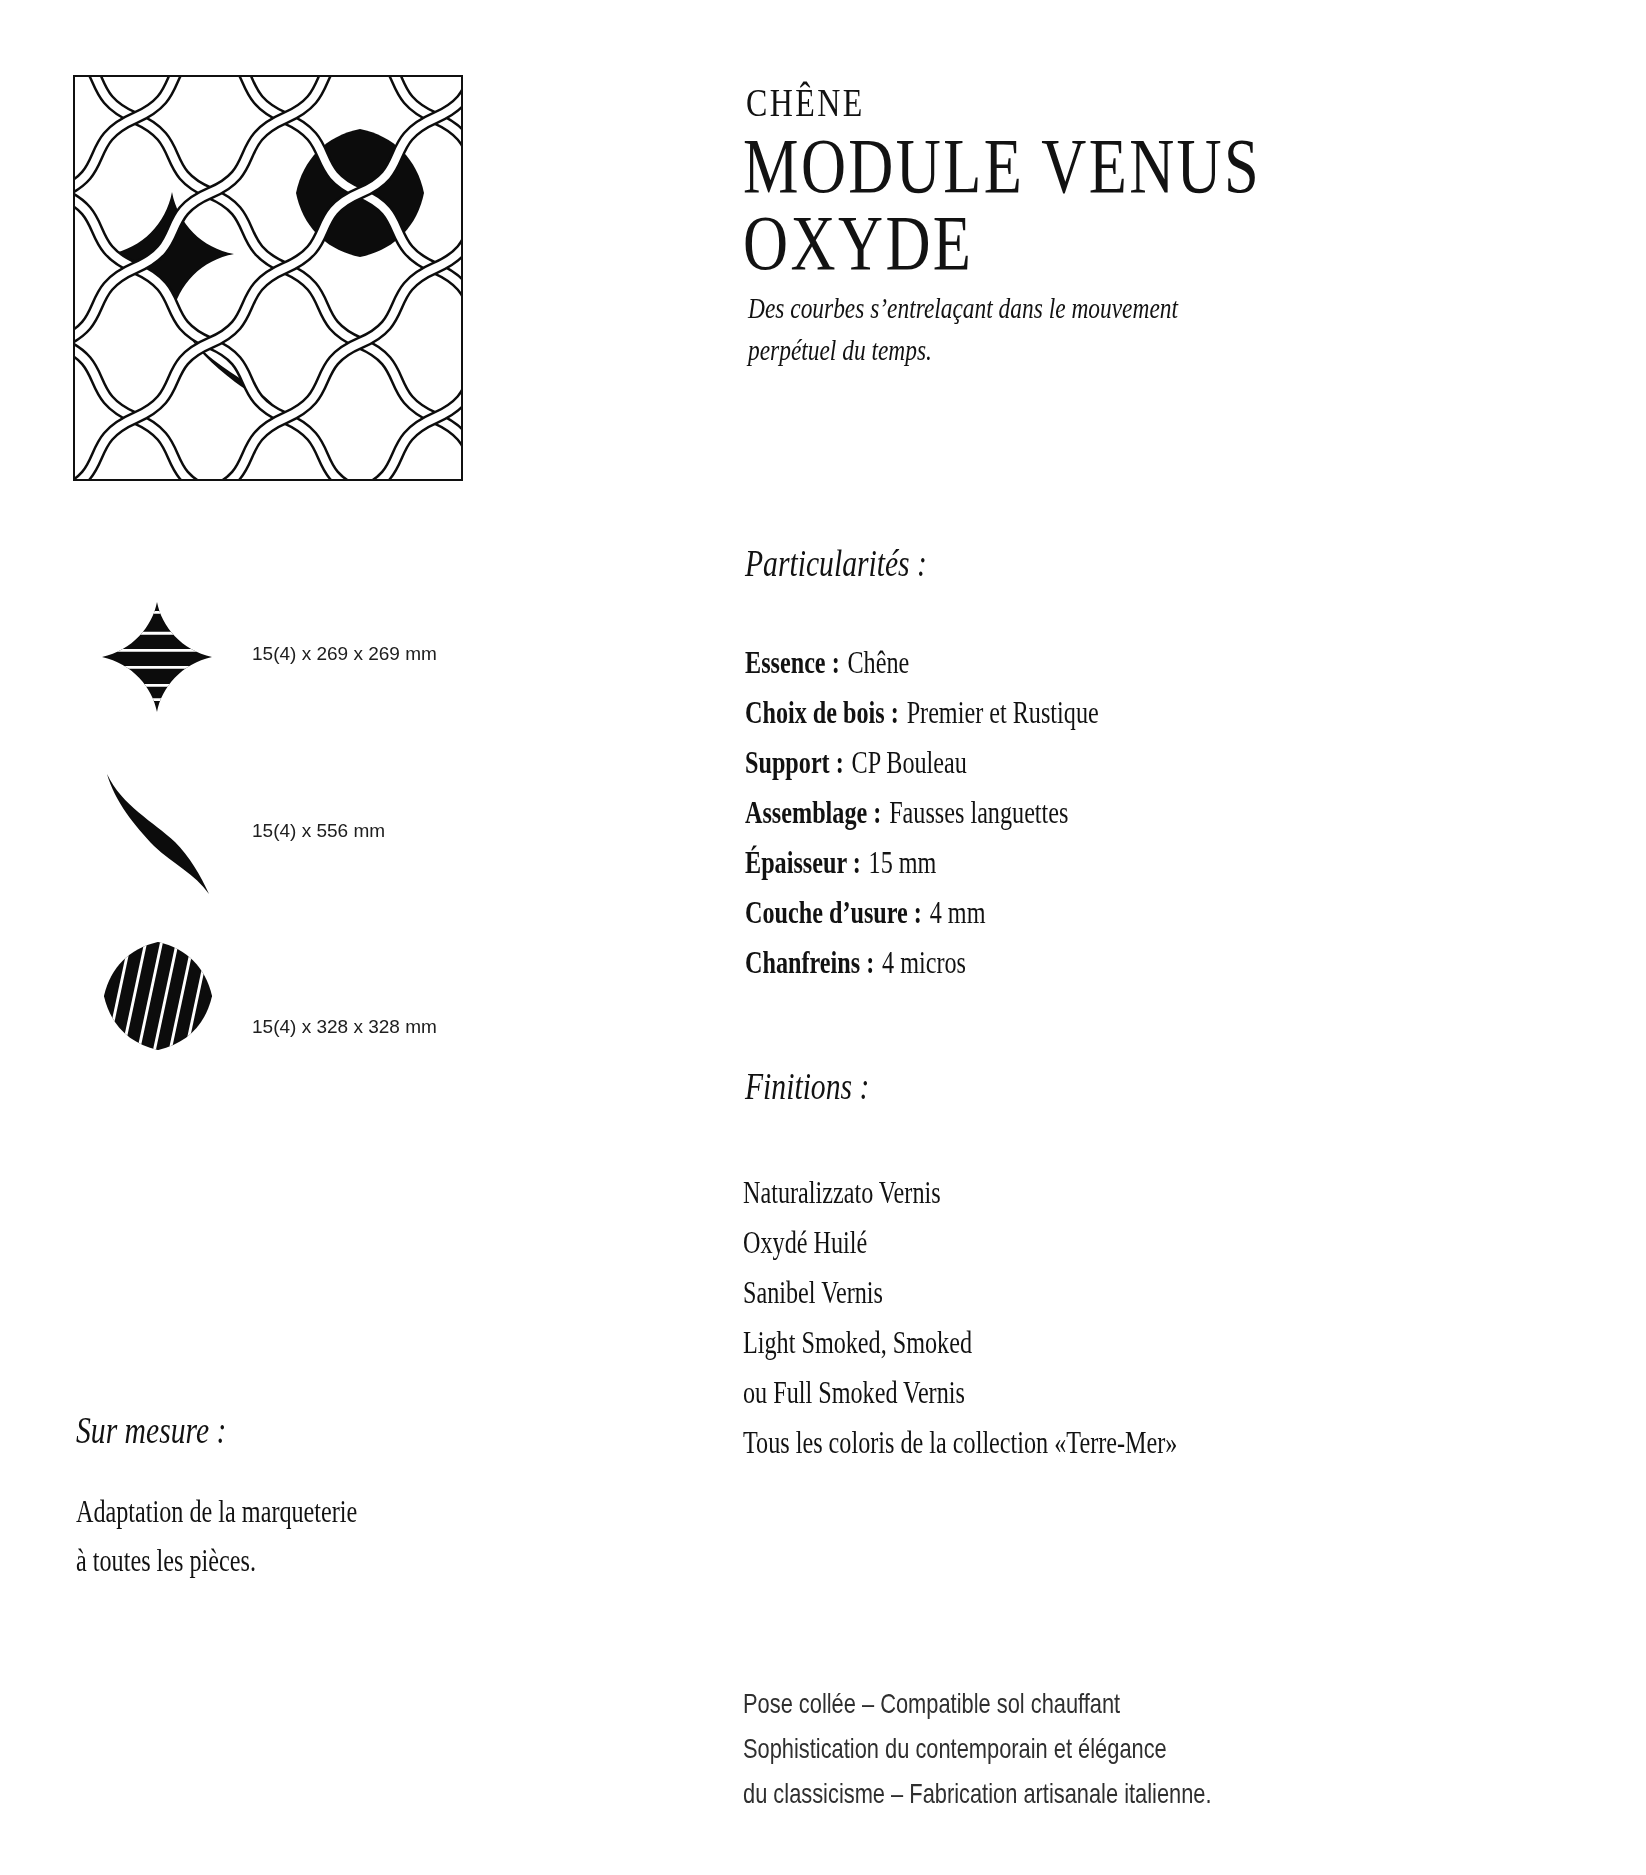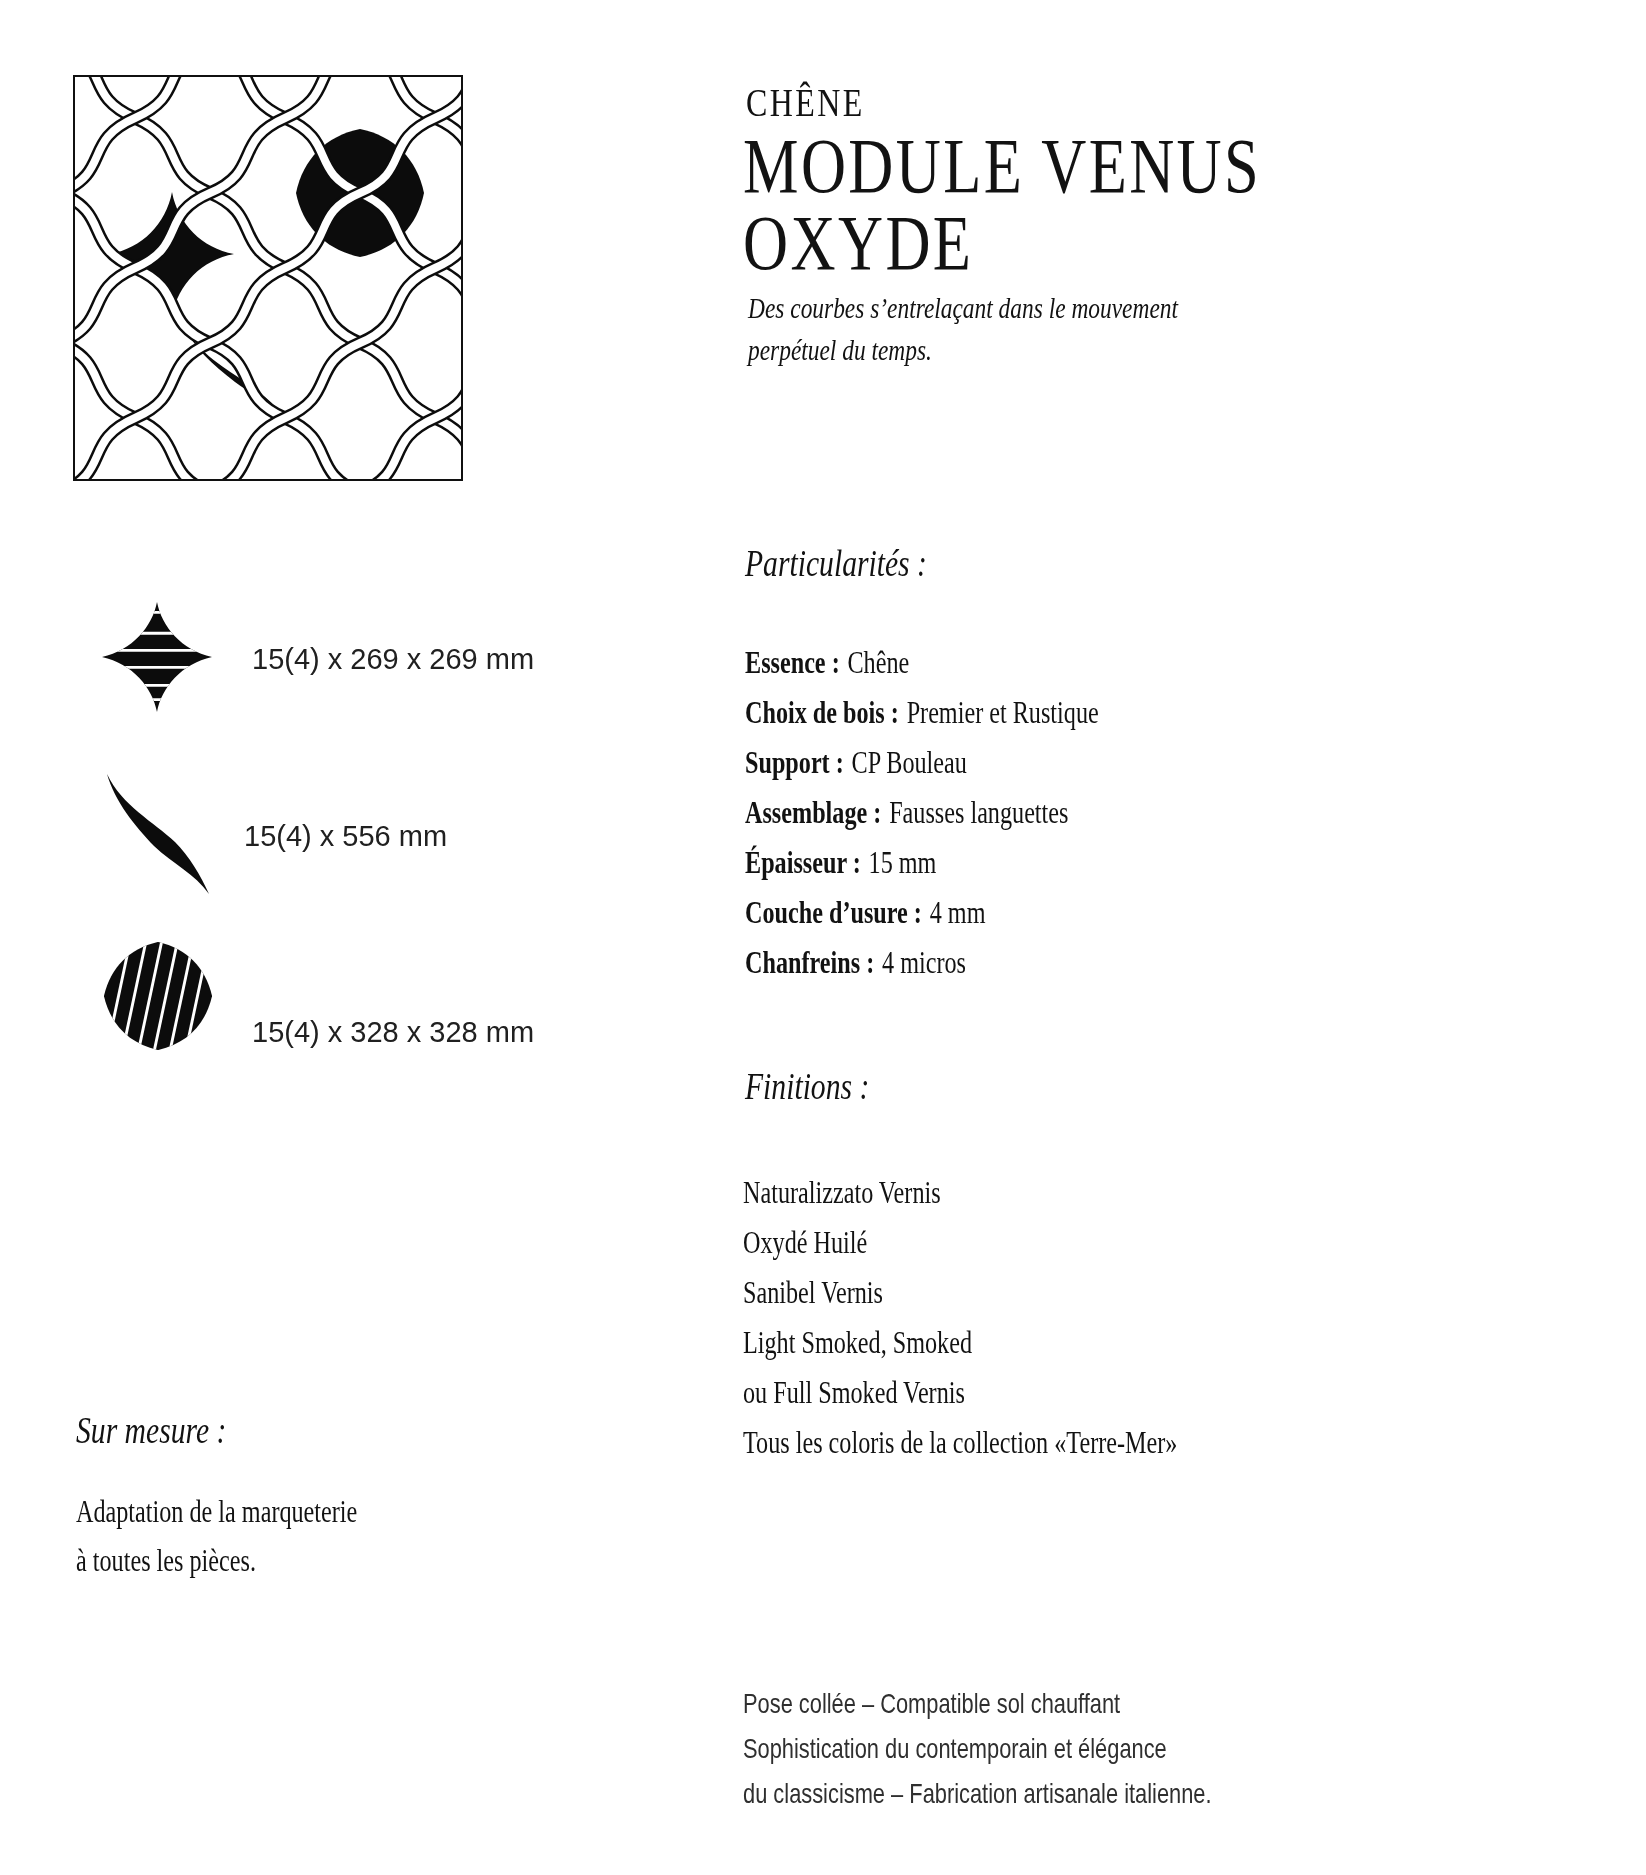--- a/index.html
+++ b/index.html
@@ -48,24 +48,24 @@
   .sur-text{left:76px;top:1487px;font-size:31px;line-height:49px;white-space:nowrap;}
 
   .footer{
     left:743px;top:1681px;
     font-family:"Liberation Sans","DejaVu Sans",sans-serif;
     font-size:28px;line-height:45px;color:#2f2f2f;white-space:nowrap;
   }
 
   .dim-label{
     font-family:"Liberation Sans","DejaVu Sans",sans-serif;
-    font-size:29px;color:#202020;white-space:nowrap;
+    font-size:19px;color:#202020;white-space:nowrap;
   }
   .dim-1{left:252px;top:643px;}
-  .dim-2{left:244px;top:820px;}
+  .dim-2{left:252px;top:820px;}
   .dim-3{left:252px;top:982px;margin-top:34px;}
 
   svg{display:block;}
 </style>
 </head>
 <body>
 
 <div class="page">
 
   <svg class="abs" style="left:73px;top:75px;" width="390" height="406" viewBox="0 0 390 406">

